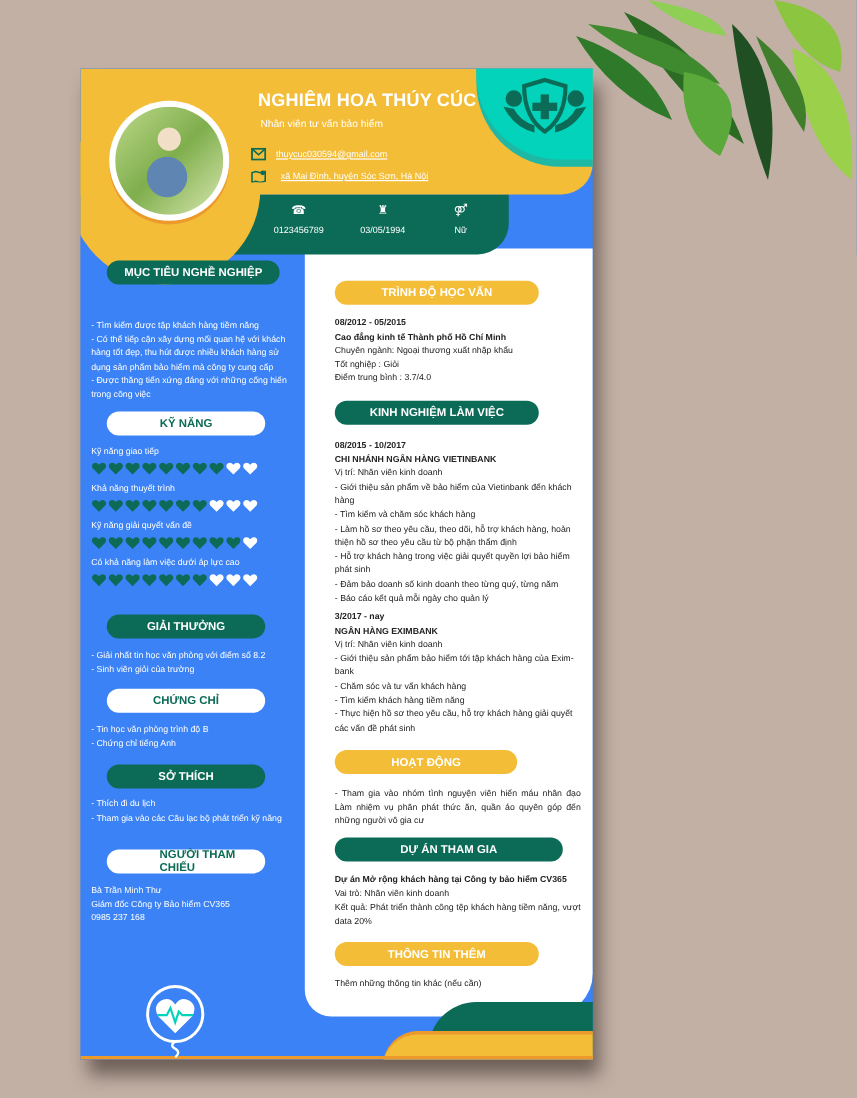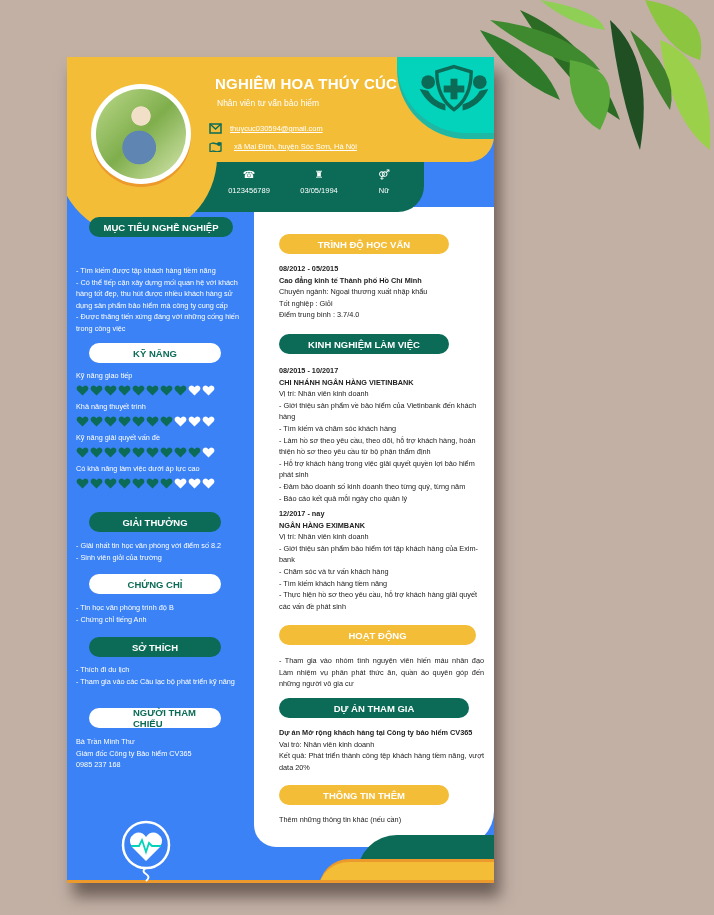--- a/index.html
+++ b/index.html
@@ -347,30 +347,30 @@
     <div class="b">CHI NHÁNH NGÂN HÀNG VIETINBANK</div>
     <div>Vị trí: Nhân viên kinh doanh</div>
     <div>- Giới thiệu sản phẩm về bảo hiểm của Vietinbank đến khách hàng</div>
     <div>- Tìm kiếm và chăm sóc khách hàng</div>
     <div>- Làm hồ sơ theo yêu cầu, theo dõi, hỗ trợ khách hàng, hoàn thiện hồ sơ theo yêu cầu từ bộ phận thẩm định</div>
     <div>- Hỗ trợ khách hàng trong việc giải quyết quyền lợi bảo hiểm phát sinh</div>
     <div>- Đảm bảo doanh số kinh doanh theo từng quý, từng năm</div>
     <div>- Báo cáo kết quả mỗi ngày cho quản lý</div>
   </div>
   <div class="right-text" style="top:451px;">
-    <div class="b">12/2017 - nay</div>
+    <div class="b">3/2017 - nay</div>
     <div class="b">NGÂN HÀNG EXIMBANK</div>
     <div>Vị trí: Nhân viên kinh doanh</div>
     <div>- Giới thiệu sản phẩm bảo hiểm tới tập khách hàng của Exim-bank</div>
     <div>- Chăm sóc và tư vấn khách hàng</div>
     <div>- Tìm kiếm khách hàng tiềm năng</div>
     <div>- Thực hiện hồ sơ theo yêu cầu, hỗ trợ khách hàng giải quyết các vấn đề phát sinh</div>
   </div>
 
-  <div class="section-pill pill-yellow" style="left:212px;top:568px;width:197px;">HOẠT ĐỘNG</div>
+  <div class="section-pill pill-yellow" style="left:212px;top:568px;width:152px;">HOẠT ĐỘNG</div>
   <div class="right-text justify" style="top:598px;">- Tham gia vào nhóm tình nguyện viên hiến máu nhân đạo Làm nhiệm vụ phân phát thức ăn, quần áo quyên góp đến những người vô gia cư</div>
 
   <div class="section-pill pill-dark" style="left:212px;top:641px;width:190px;">DỰ ÁN THAM GIA</div>
   <div class="right-text justify" style="top:670px;">
     <div class="b">Dự án Mở rộng khách hàng tại Công ty bảo hiểm CV365</div>
     <div>Vai trò: Nhân viên kinh doanh</div>
     <div>Kết quả: Phát triển thành công tệp khách hàng tiềm năng, vượt data 20%</div>
   </div>
 
   <div class="section-pill pill-yellow" style="left:212px;top:728px;width:170px;">THÔNG TIN THÊM</div>

